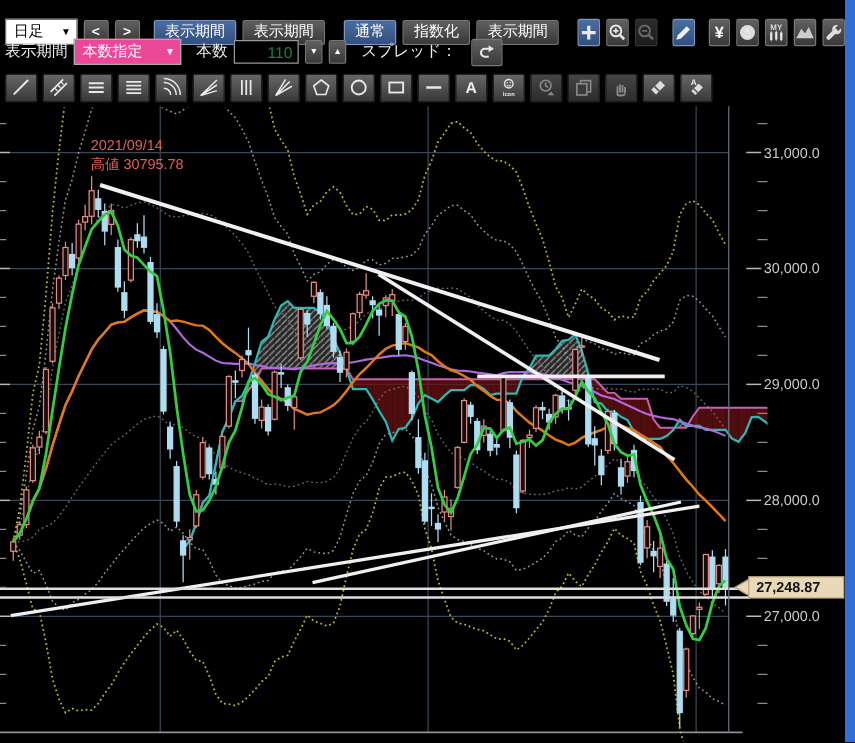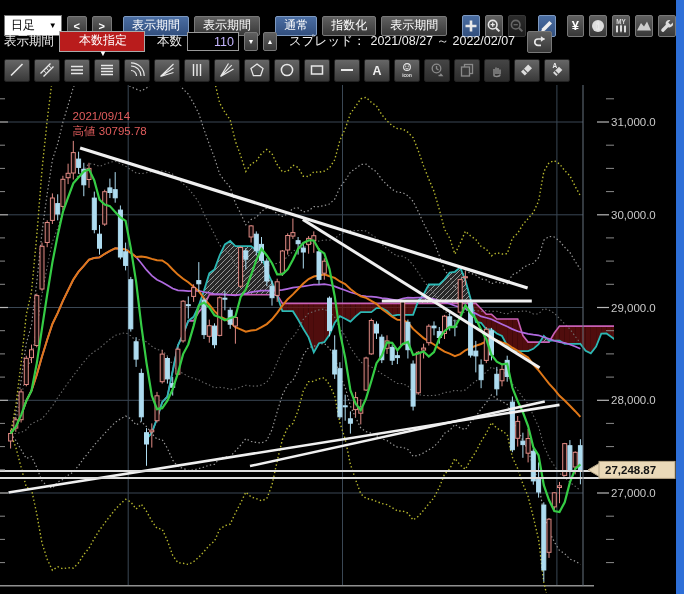--- a/index.html
+++ b/index.html
@@ -6,32 +6,32 @@
   body{font-family:"Liberation Sans","DejaVu Sans",sans-serif;}
   .window{position:relative;width:684px;height:594px;background:#000;overflow:hidden;}
   .rborder{position:absolute;right:0;top:0;width:8px;height:594px;background:#2e6fd8;z-index:9;}
   .trow{position:absolute;left:0;display:flex;align-items:center;gap:5px;padding-left:4px;width:672px;}
   #row1{top:12px;height:27px;}
   #row2{top:27px;height:29px;}
   #row3{top:56px;height:28px;gap:4px;}
   .sel{background:#fff;color:#000;height:19px;display:flex;align-items:center;justify-content:space-between;
        padding:0 4px 0 6px;font-size:12px;width:70px;border:1px solid #777;cursor:pointer;}
   .sel .car{font-size:8px;}
-  .sel.dark{background:#b91c1c;color:#fff;border:1px solid #aaa;width:74px;flex-direction:column;}
+  .sel.dark{background:#ec4899;color:#fff;border:1px solid #aaa;width:74px;}
   .btn{height:20px;display:flex;align-items:center;justify-content:center;padding:0 8px;font-size:12px;
        color:#fff;background:linear-gradient(#606060,#383838);border:1px solid #787878;border-radius:2px;
        white-space:nowrap;cursor:pointer;}
   .btn.active{background:linear-gradient(#4a6da2,#324f7e);border-color:#7d99c0;}
   .ibtn{width:23px;height:20px;display:flex;align-items:center;justify-content:center;color:#fff;
         background:linear-gradient(#606060,#383838);border:1px solid #787878;border-radius:2px;cursor:pointer;}
   .ibtn.active{background:linear-gradient(#4a6da2,#324f7e);border-color:#7d99c0;}
   .ibtn.disabled{background:linear-gradient(#3a3a3a,#262626);border-color:#4a4a4a;opacity:.75;}
   .navbtn{width:20px;height:19px;font-size:11px;font-weight:bold;}
   .lbl{color:#eee;font-size:12.5px;white-space:nowrap;}
-  .num-input{background:#000;border:1px solid #999;color:#c4b5fd;width:42px;height:17px;text-align:right;
+  .num-input{background:#000;border:1px solid #999;color:#15803d;width:42px;height:17px;text-align:right;
        padding:0 4px;font-size:12.5px;}
   .spin{width:14px;height:19px;font-size:7px;padding:0;}
   .tool{width:24px;height:21px;display:flex;align-items:center;justify-content:center;
         background:linear-gradient(#666,#393939);border:1px solid #222;border-radius:2px;cursor:pointer;}
   .tool.dim{background:linear-gradient(#454545,#2c2c2c);}
   #chart{position:absolute;left:0;top:84px;}
   .gap8{width:8px;} .gap2{width:2px;}
 </style>
 </head>
 <body>
@@ -111,21 +111,20 @@
       <span>本数指定</span>
       <span class="car">▼</span>
     </div>
     <span class="gap2"></span>
     <span class="lbl">本数</span>
     <input class="num-input" value="110" style="">
     <button class="btn spin">▼</button>
     <button class="btn spin">▲</button>
     <span class="gap2"></span>
     <span class="lbl">スプレッド：</span>
-    <span class="lbl">2021/08/27 ～ 2022/02/07</span>
     <span class="gap2"></span>
     <span class="ibtn">
         <svg width="16" height="16" viewBox="0 0 16 16" fill="none" stroke="#e8e8e8" stroke-width="1.3">
           <path d="M12.5 5H6a3.2 3.2 0 0 0 0 6.4h3" stroke-width="1.7"></path>
           <polygon points="12.9,5 8.9,2.2 8.9,7.8" fill="#e8e8e8" stroke="none"></polygon>
         </svg>
       </span>
   </div>
 
   <div class="trow" id="row3">

